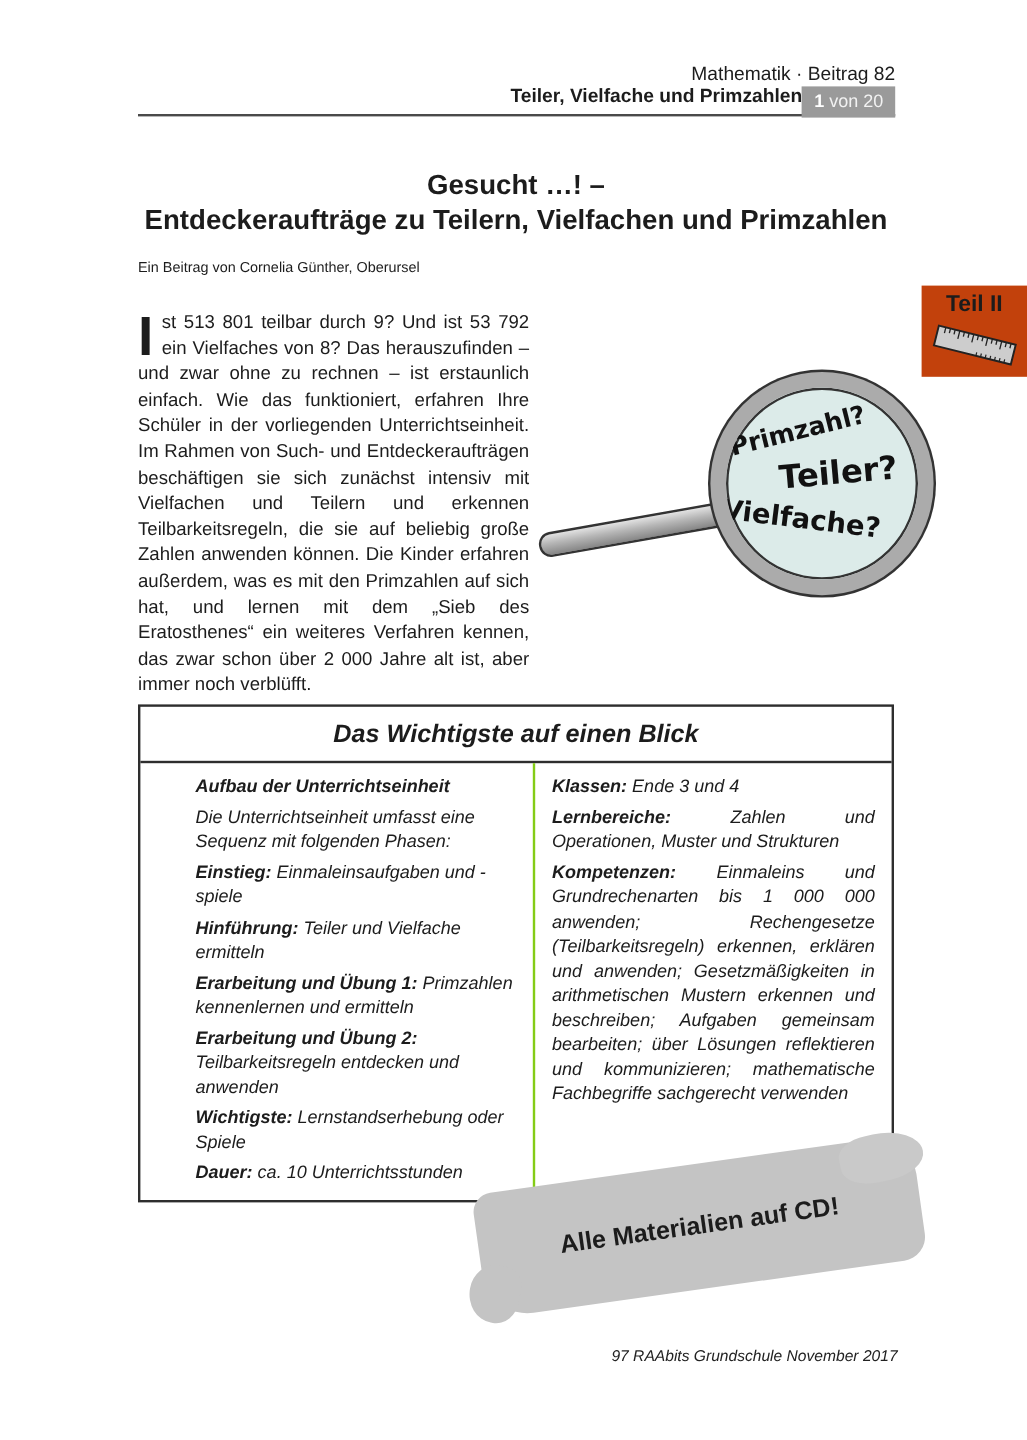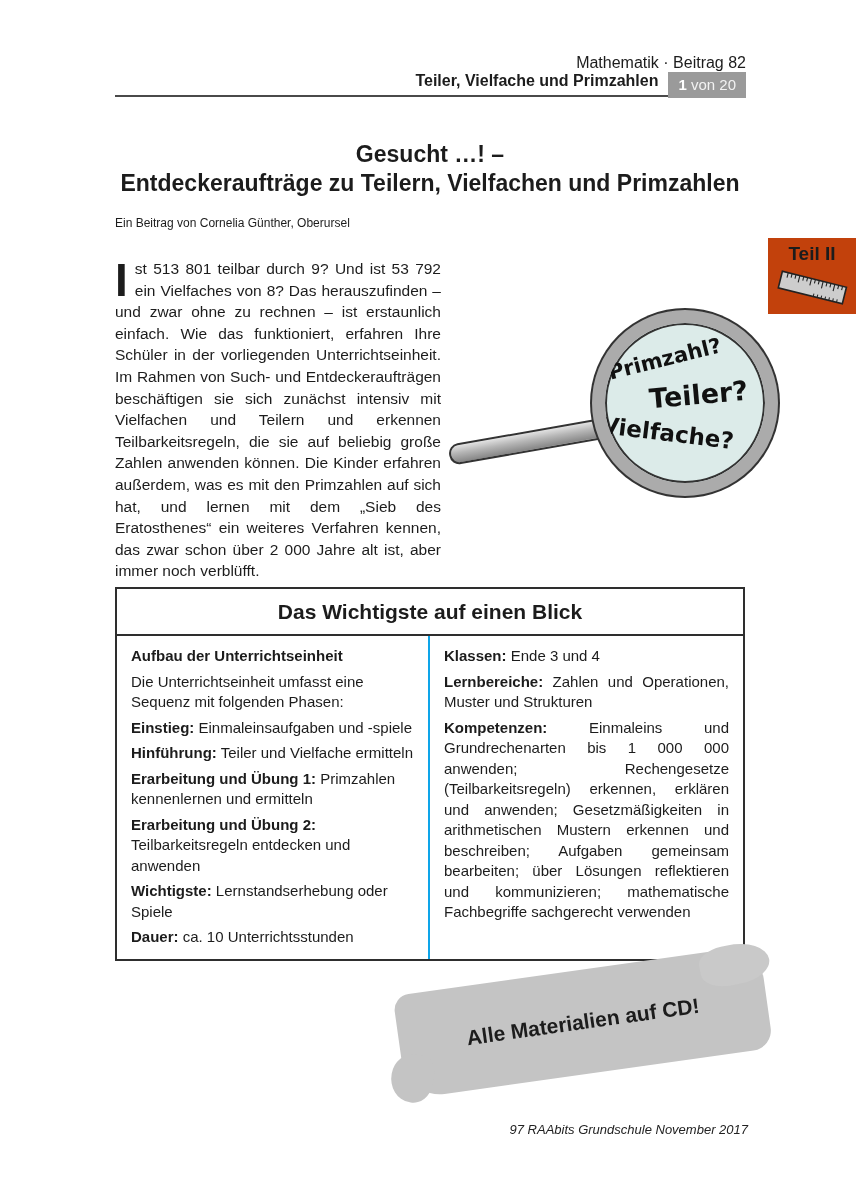--- a/index.html
+++ b/index.html
@@ -8,21 +8,21 @@
     font-family:"Liberation Sans", sans-serif; color:#1c1c1c; overflow:hidden;
   }
 
   
   .header {
     position:absolute; left:115px; top:54px; width:631px;
     display:flex; justify-content:space-between; align-items:flex-end;
     border-bottom:2px solid #4a4a4a; padding-bottom:5px;flex-direction:column;
   }
   .header-left { font-size:16px; }
-  .header-right { display:flex; align-items:center; gap:10px; }
+  .header-right { display:flex; align-items:center; }
   .header-right-title { font-weight:bold; font-size:16px; }
   .badge {
     background:#9a9a9a; color:#ffffff; font-size:15px;
     padding:4px 10px 5px; margin-bottom:-8px; white-space:nowrap;
   }
   .badge-num { font-weight:bold; }
   .badge-suffix { color:#f2f2f2; }
 
   
   .title {
@@ -64,29 +64,29 @@
     position:absolute; font-weight:bold; white-space:nowrap; color:#111;
     font-family:"DejaVu Sans", sans-serif;
   }
   .lens-label-1 { left:2px;  top:24px; transform:rotate(-14deg); font-size:21px; }
   .lens-label-2 { left:44px; top:56px; transform:rotate(-5deg);  font-size:27px; }
   .lens-label-3 { left:-4px; top:97px; transform:rotate(7deg);   font-size:23px; }
 
   
   .obox {
     position:absolute; left:115px; top:587px; width:630px; min-height:325px;
-    border:2px solid #2e2e2e; box-sizing:border-box; background:#fff;
+    border:2px solid #2e2e2e; box-sizing:border-box; background:#fff;font-style:italic;
   }
   .obox-title {
     text-align:center; font-weight:bold; font-size:21px;
     padding:11px 0 10px; border-bottom:2px solid #2e2e2e;
   }
   .obox-cols { display:flex; align-items:stretch; }
   .obox-col { width:50%; box-sizing:border-box; padding:10px 14px 6px; font-size:15px; line-height:20.5px; }
-  .obox-col-left { border-right:2px solid #0ea5e9; }
+  .obox-col-left { border-right:2px solid #84cc16;margin-left:32px; }
   .obox-col-right { text-align:justify; }
   .info-item { margin:0 0 5px; }
   .info-item b { font-weight:bold; }
 
   
   .banner {
     position:absolute; left:398px; top:970px; width:370px; height:104px;
     background:#c4c4c4; border-radius:16px 34px 20px 38px;
     transform:rotate(-8deg);
     display:flex; align-items:center; justify-content:center;

